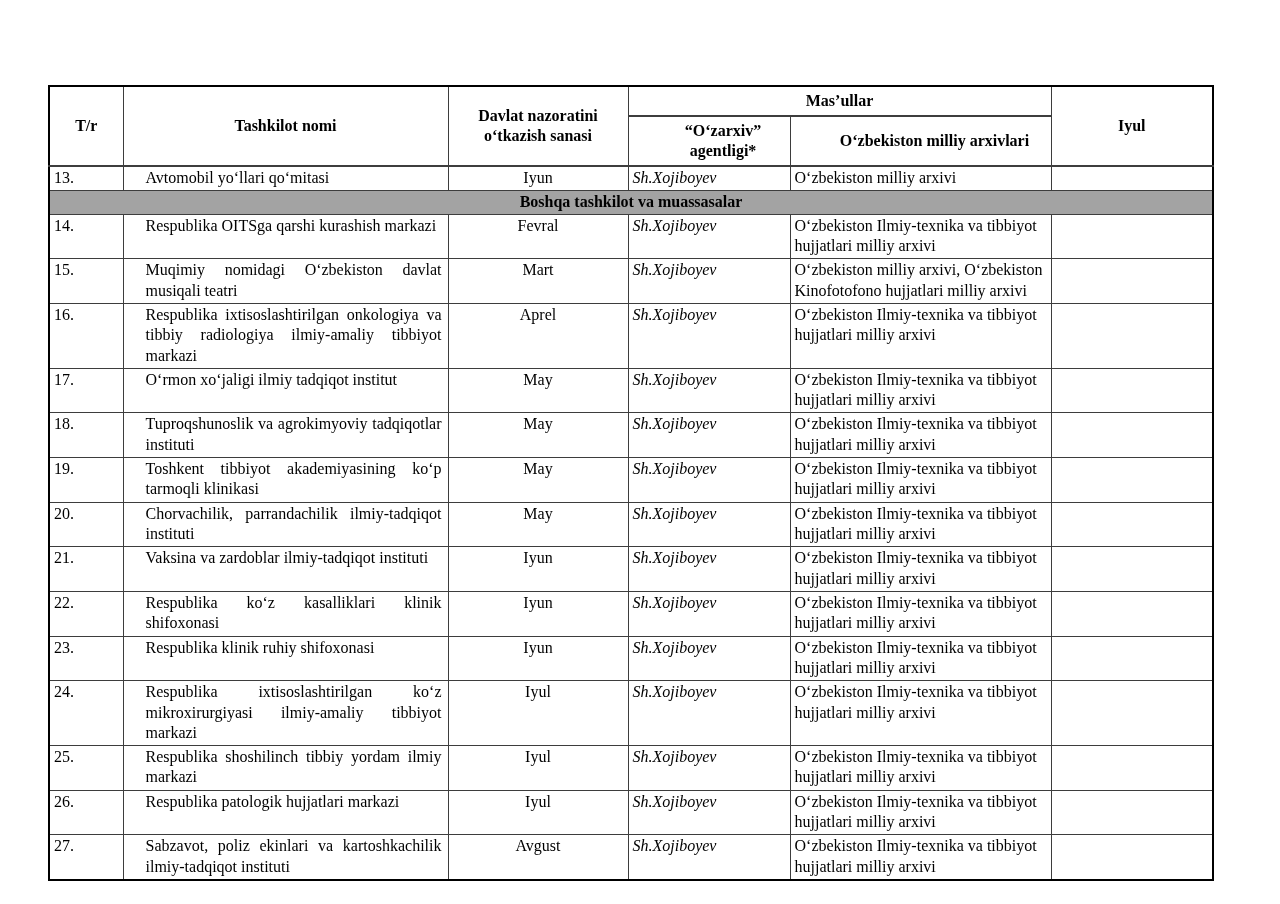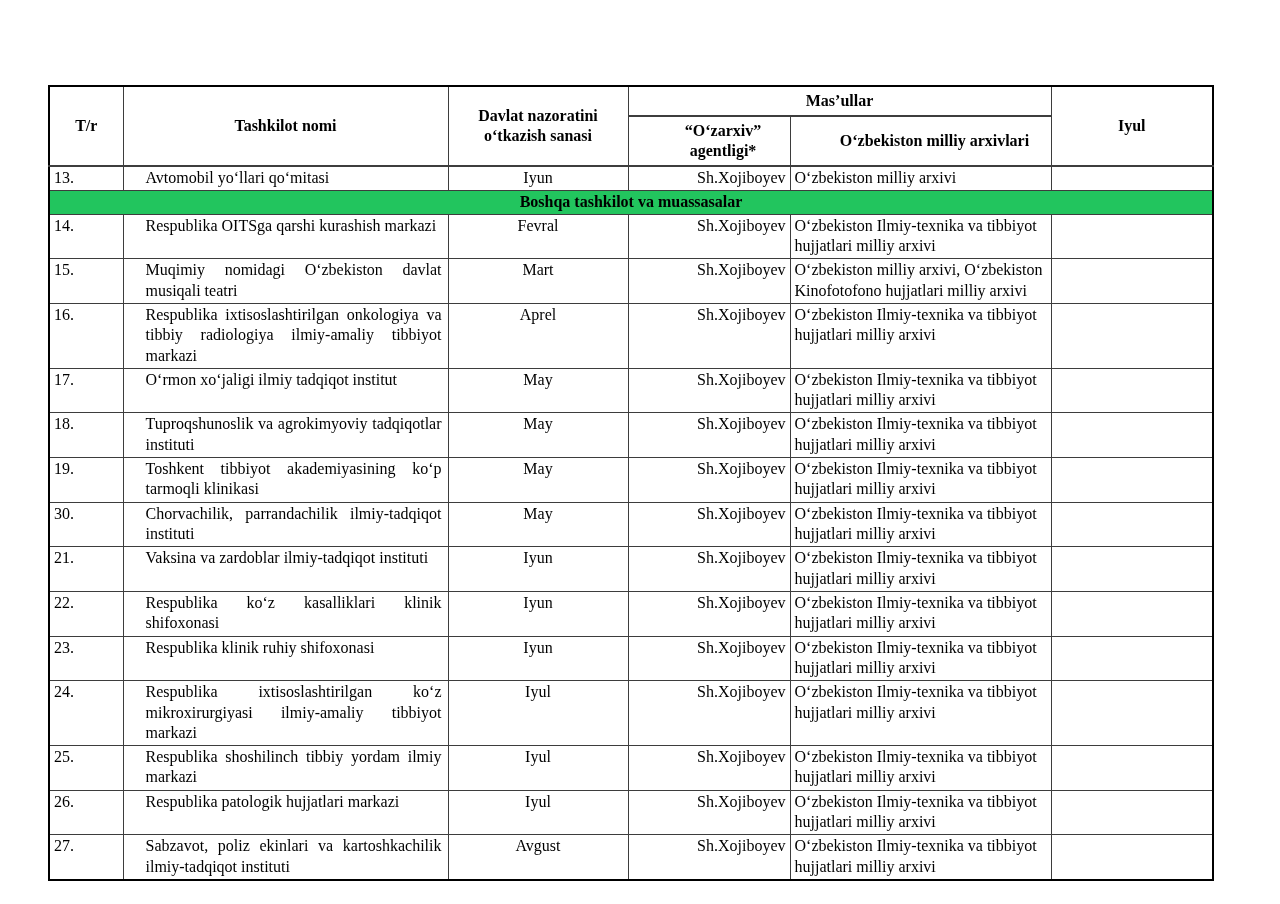--- a/index.html
+++ b/index.html
@@ -38,25 +38,25 @@
     text-align: center;
     vertical-align: middle;
     border-bottom-width: 2px;
     padding: 2px 3px;
   }
   .doc-table thead tr.h1 th { height: 24px; }
   .doc-table thead tr.h2 th { height: 44px; padding-left: 31px; }
   td.c-tr   { text-align: left; }
   td.c-org  { text-align: justify; padding-left: 22px; padding-right: 6px; }
   td.c-date { text-align: center; margin-left: 16px; }
-  td.c-agent { text-align: right; }
+  td.c-agent { text-align: left; font-style: italic; }
   td.c-archive { }
   td.c-izoh { text-align: center; }
   tr.section-row td.section {
-    background: #22c55e;
+    background: #a3a3a3;
     font-weight: bold;
     text-align: center;
     padding: 1px 4px;
   }
 </style>
 </head>
 <body>
 
 <div class="page">
   <table class="doc-table">
@@ -143,21 +143,21 @@
   <tr>
     <td class="c-tr">19.</td>
     <td class="c-org">Toshkent tibbiyot akademiyasining koʻp tarmoqli klinikasi</td>
     <td class="c-date">May</td>
     <td class="c-agent">Sh.Xojiboyev</td>
     <td class="c-archive">Oʻzbekiston Ilmiy-texnika va tibbiyot hujjatlari milliy arxivi</td>
     <td class="c-izoh"></td>
   </tr>
 
   <tr>
-    <td class="c-tr">30.</td>
+    <td class="c-tr">20.</td>
     <td class="c-org">Chorvachilik, parrandachilik ilmiy-tadqiqot instituti</td>
     <td class="c-date">May</td>
     <td class="c-agent">Sh.Xojiboyev</td>
     <td class="c-archive">Oʻzbekiston Ilmiy-texnika va tibbiyot hujjatlari milliy arxivi</td>
     <td class="c-izoh"></td>
   </tr>
 
   <tr>
     <td class="c-tr">21.</td>
     <td class="c-org">Vaksina va zardoblar ilmiy-tadqiqot instituti</td>

